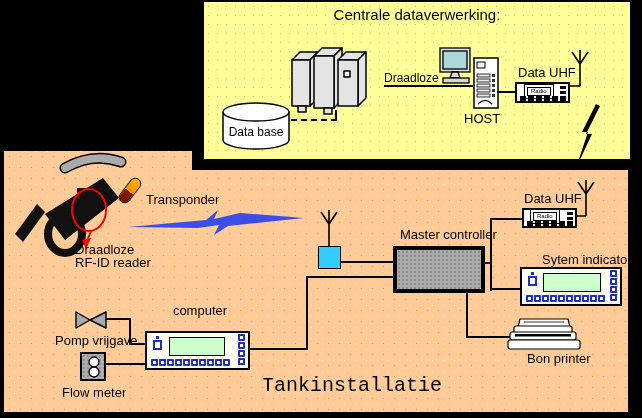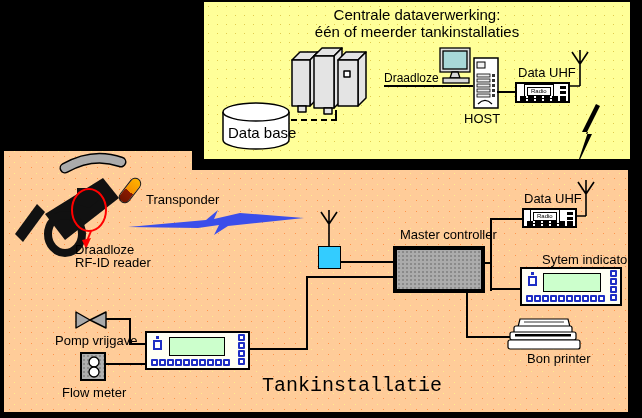--- a/index.html
+++ b/index.html
@@ -59,21 +59,20 @@
 <div class="stage">
 
   <div class="tank-box"></div>
   <div class="central-frame"></div>
   <div class="central-box"></div>
 
   <div class="lay">
 
     <div class="c-title">
       <div>Centrale dataverwerking:</div>
-      <div>één of meerder tankinstallaties</div>
     </div>
 
     <svg style="left:286px;top:38px" width="100" height="80" viewBox="0 0 100 80">
       <g fill="#E4E4E4" stroke="#000" stroke-width="1.5" stroke-linejoin="round">
         <polygon points="6,22 14,14 32,14 24,22"></polygon>
           <polygon points="24,22 32,14 32,60 24,68"></polygon>
           <rect x="6" y="22" width="18" height="46"></rect>
         <polygon points="28,18 36,10 56,10 48,18"></polygon>
           <polygon points="48,18 56,10 56,62 48,70"></polygon>
           <rect x="28" y="18" width="20" height="52"></rect>
@@ -83,21 +82,21 @@
         <rect x="12" y="68" width="8" height="6"></rect>
           <rect x="38" y="70" width="8" height="6"></rect>
         <rect x="58" y="33" width="6" height="6" fill="#fff"></rect>
       </g>
     </svg>
 
     <svg style="left:220px;top:100px" width="72" height="52" viewBox="0 0 72 52">
       <path d="M3,12 V40 A33,9 0 0 0 69,40 V12" fill="#fff" stroke="#000" stroke-width="1.5"></path>
       <ellipse cx="36" cy="12" rx="33" ry="9" fill="#fff" stroke="#000" stroke-width="1.5"></ellipse>
     </svg>
-    <div class="label" style="left:228px;top:126px;width:56px;text-align:right;font-size:15px">Data base</div>
+    <div class="label" style="left:228px;top:126px;width:56px;text-align:center;font-size:12px">Data base</div>
 
     <div class="dashH" style="left:291px;top:119px;width:46px"></div>
     <div class="dashV" style="left:335px;top:110px;height:11px"></div>
 
     <div class="label" style="left:384px;top:72px;font-size:12px">Draadloze</div>
     <div class="wire" style="left:384px;top:85px;width:89px;height:2px"></div>
 
     <svg style="left:438px;top:46px" width="36" height="40" viewBox="0 0 36 40">
       <g stroke="#000" stroke-width="1.3">
         <rect x="2" y="2" width="30" height="24" fill="#E0E0E0"></rect>
@@ -258,20 +257,21 @@
         <rect x="8" y="8" width="58" height="8" rx="2"></rect>
         <rect x="4" y="14" width="66" height="8" rx="2"></rect>
         <rect x="2" y="22" width="72" height="9" rx="2"></rect>
       </g>
       <line x1="18" y1="4" x2="58" y2="4" stroke="#000" stroke-width=".8"></line>
       <rect x="9" y="16" width="56" height="2.5" fill="#000"></rect>
     </svg>
     <div class="label" style="left:527px;top:352px">Bon printer</div>
 
     <div class="label" style="left:150px;top:304px;width:100px;text-align:center">
+      <div>computer</div>
     </div>
     <div class="device" style="left:145px;top:331px;width:105px;height:39px">
       <span class="pwr-dot" style="left:9px;top:3px"></span>
       <span class="pwr" style="left:6px;top:7px"></span>
       <span class="lcd" style="left:22px;top:4px;width:56px;height:19px"></span>
       <div class="kcol" style="right:3px;top:1px">
         <i class="k"></i>
           <i class="k"></i>
           <i class="k"></i>
           <i class="k"></i>

